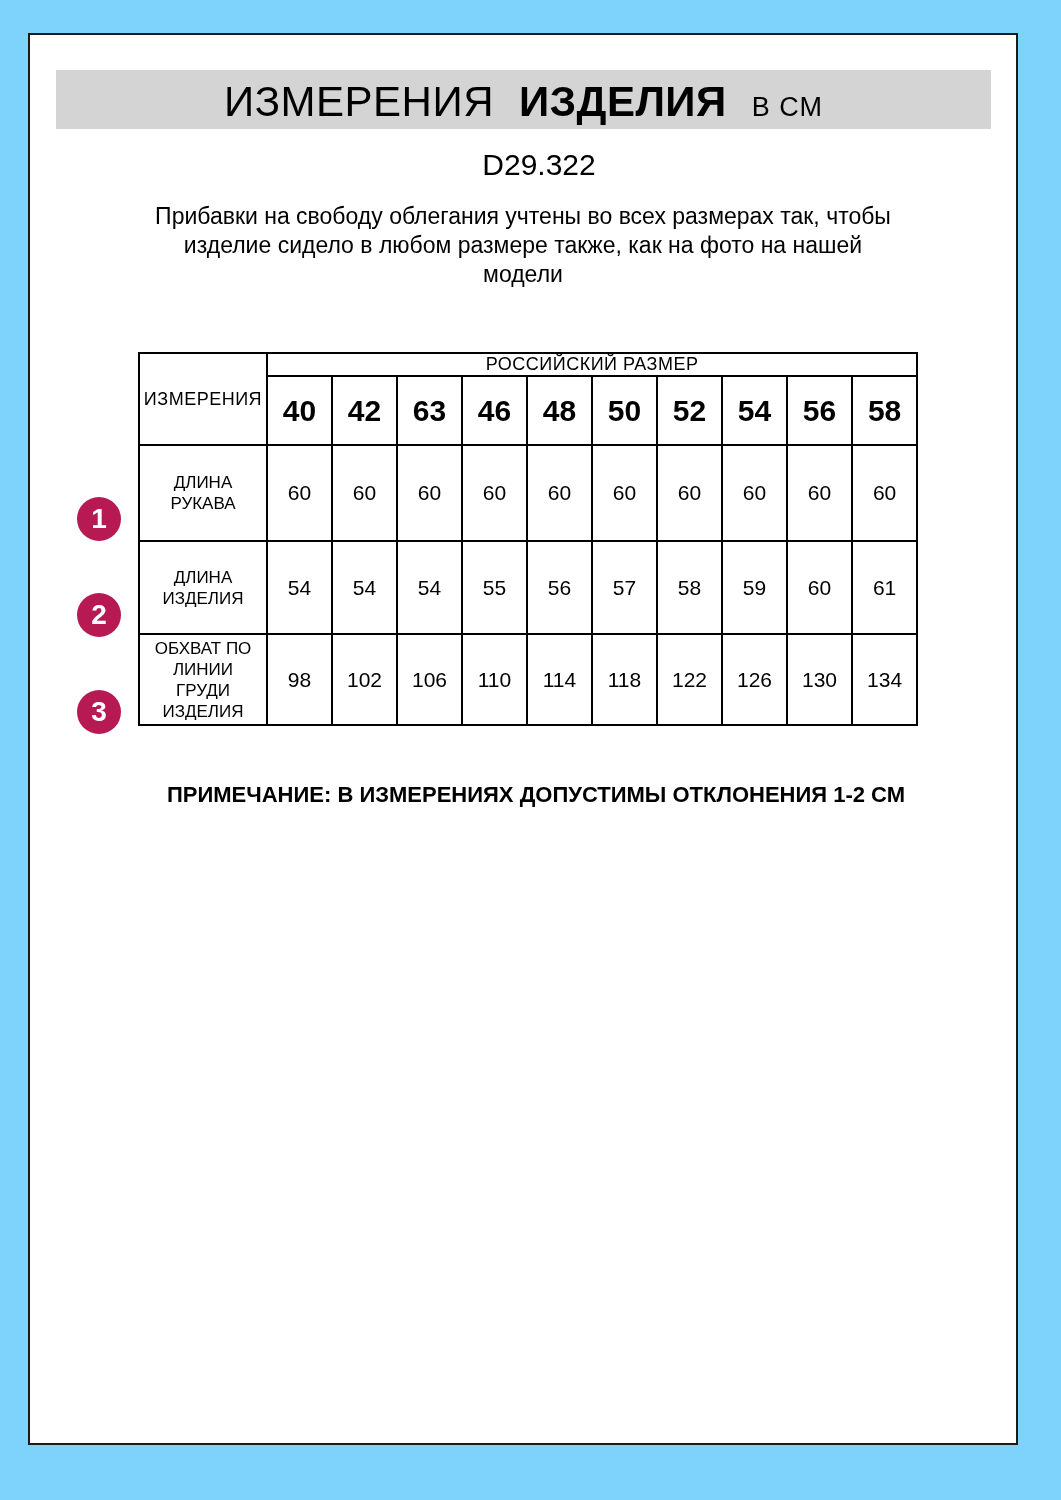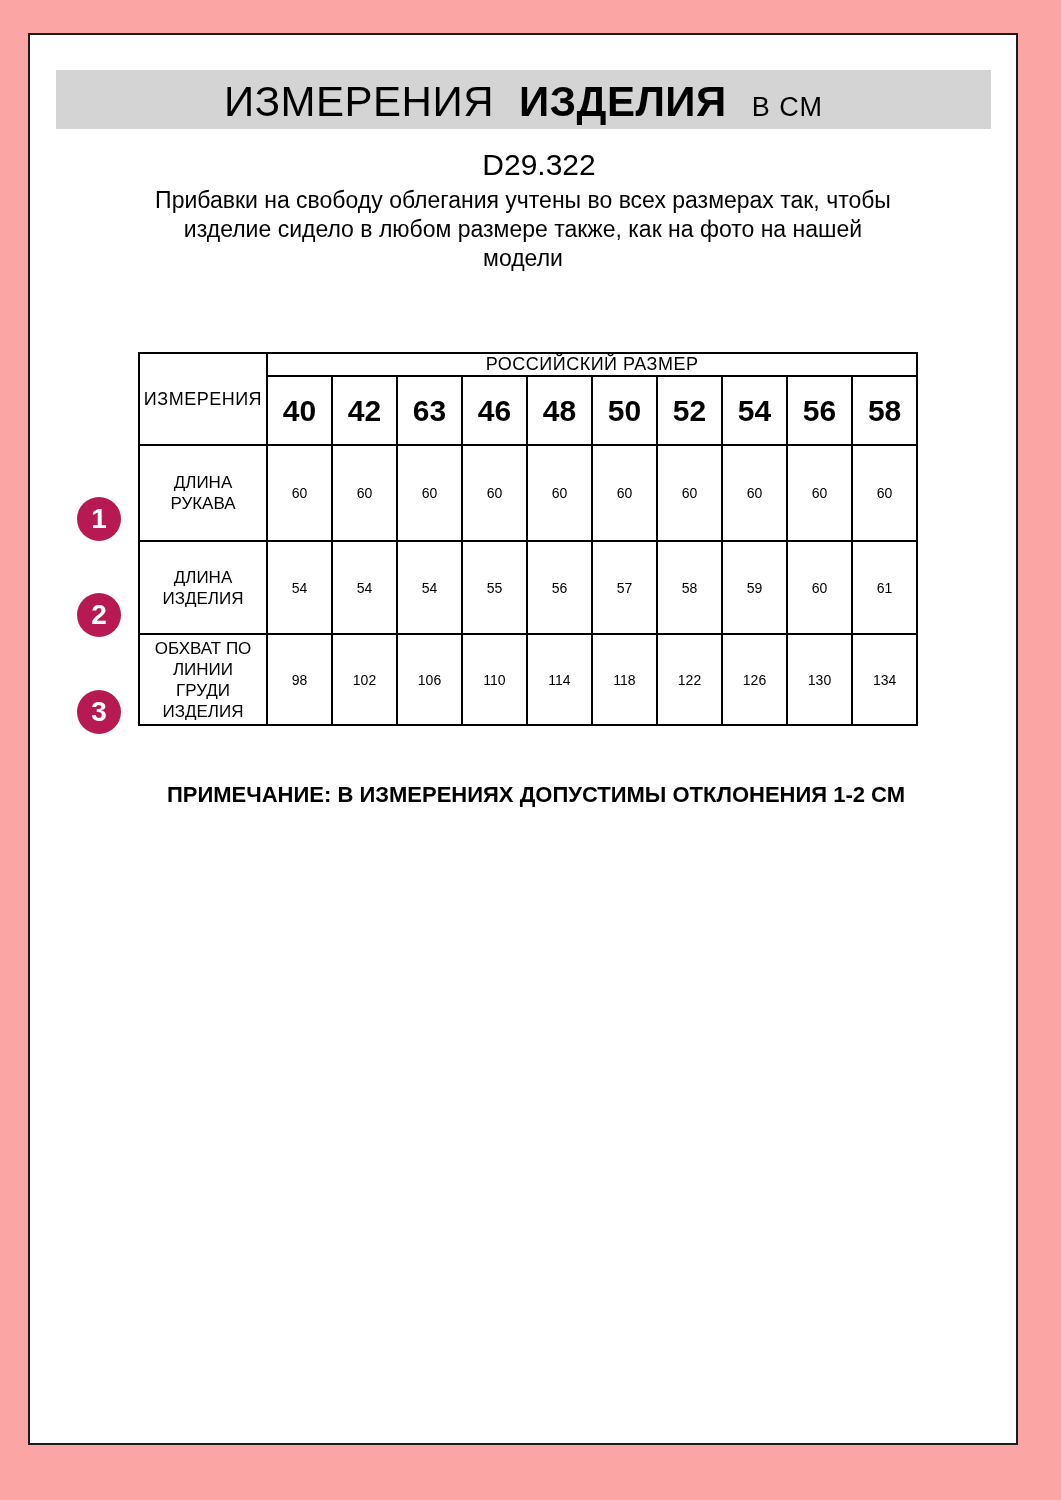--- a/index.html
+++ b/index.html
@@ -1,21 +1,21 @@
 <!DOCTYPE html>
 <html><head>
 <meta charset="utf-8">
 <style>
   * { margin: 0; padding: 0; box-sizing: border-box; }
   html, body { background: #ffffff; }
   .page {
     position: relative;
     width: 1061px;
     height: 1500px;
-    background: #fca5a5;
+    background: #7dd3fc;
     font-family: "Liberation Sans", sans-serif;
     color: #000000;
     overflow: hidden;
   }
   .frame {
     position: absolute;
     left: 28px; top: 33px;
     width: 990px; height: 1412px;
     border: 2px solid #1b1b1b;
     background: #ffffff;
@@ -36,21 +36,21 @@
   .title-unit  { font-size: 27px; font-weight: normal; letter-spacing: 1px; }
   .product-code {
     position: absolute;
     left: 44px; top: 148px;
     width: 990px;
     text-align: center;
     font-size: 30px;
   }
   .description {
     position: absolute;
-    left: 123px; top: 186px;
+    left: 123px; top: 202px;
     width: 800px;
     text-align: center;
     font-size: 23px;
     line-height: 29px;
     white-space: pre-line;
   }
   .size-table {
     position: absolute;
     left: 138px; top: 352px;
     border-collapse: collapse;
@@ -62,21 +62,21 @@
     border: 2px solid #000000;
     text-align: center;
     vertical-align: middle;
     padding: 0;
   }
   .group-header-cell { font-size: 18px; height: 17px; letter-spacing: 0.5px; }
   .corner-cell { font-size: 18px; letter-spacing: 0.5px; }
   .row-sizes { height: 69px; padding-left: 20px; }
   .size-cell { font-size: 30px; font-weight: 900; }
   .label-cell { font-size: 17px; line-height: 21px; white-space: pre-line; }
-  .value-cell { font-size: 14px; border-radius: 13px; }
+  .value-cell { font-size: 21px; border-radius: 13px; }
   .row-data-1 { height: 96px; }
   .row-data-2 { height: 93px; }
   .row-data-3 { height: 91px; }
   .step-marker {
     position: absolute;
     left: 77px;
     width: 44px; height: 44px;
     border-radius: 50%;
     background: #b71a52;
     color: #ffffff;

